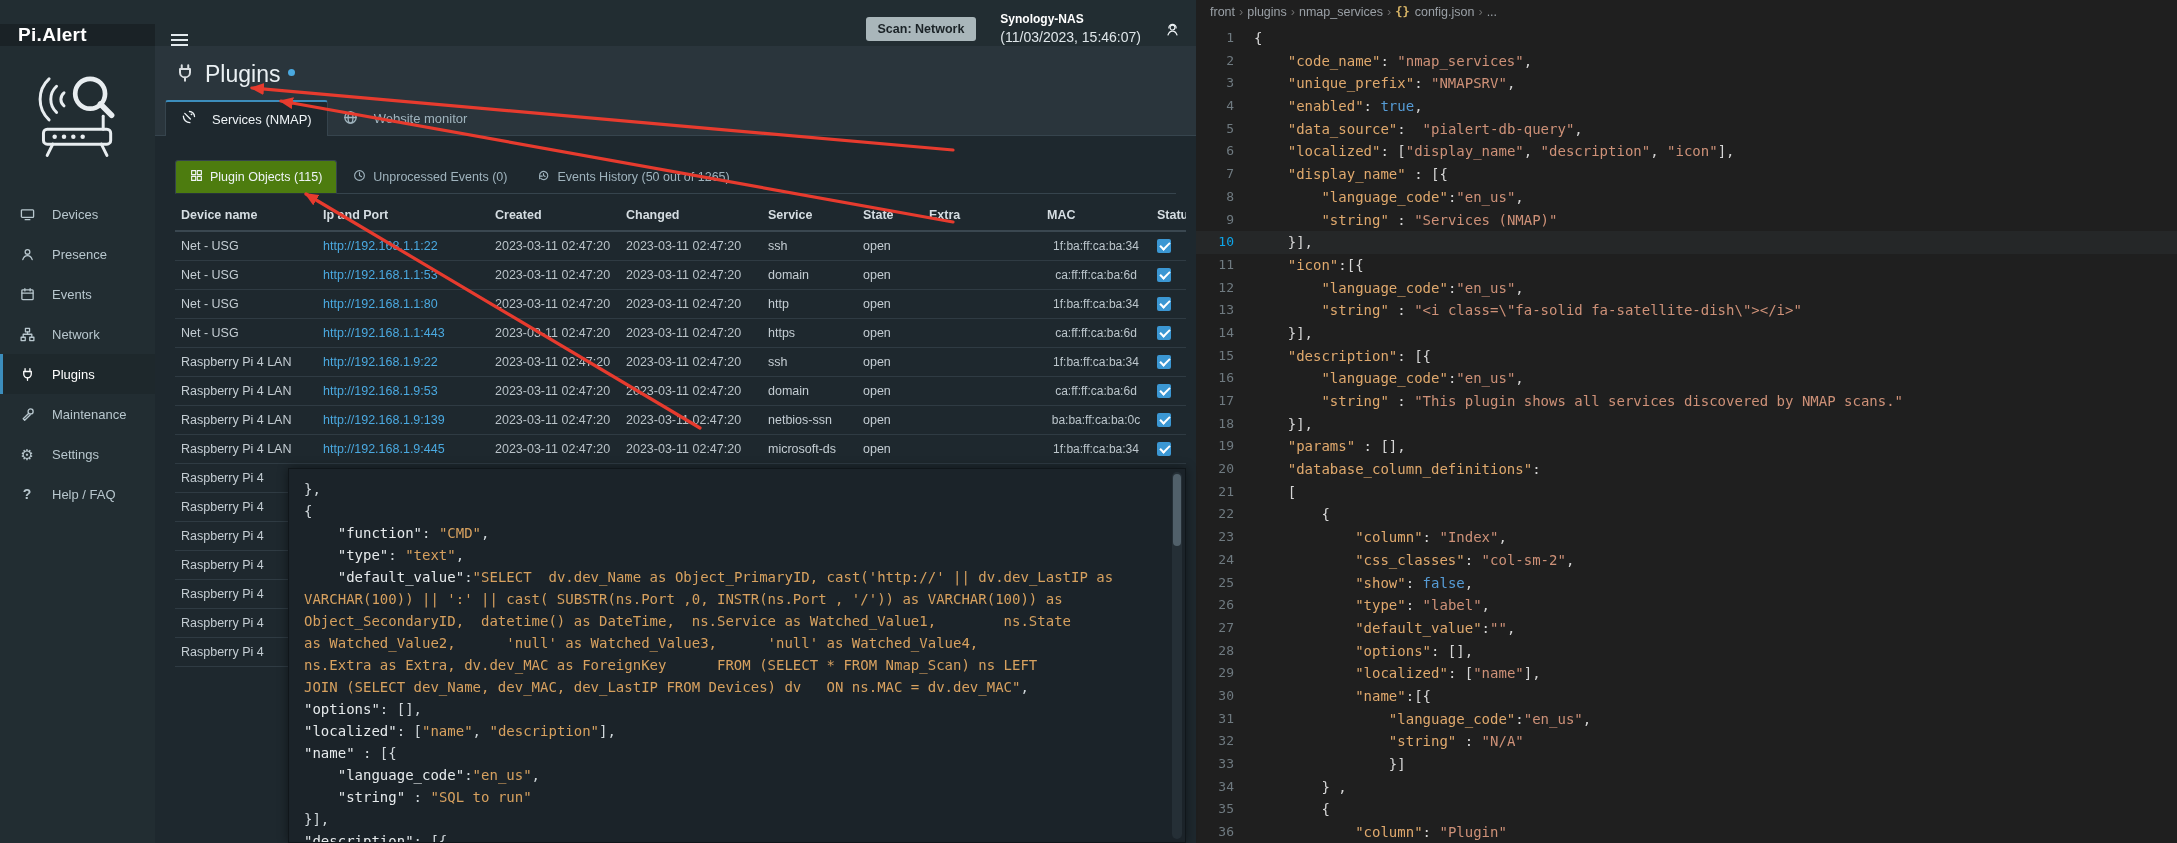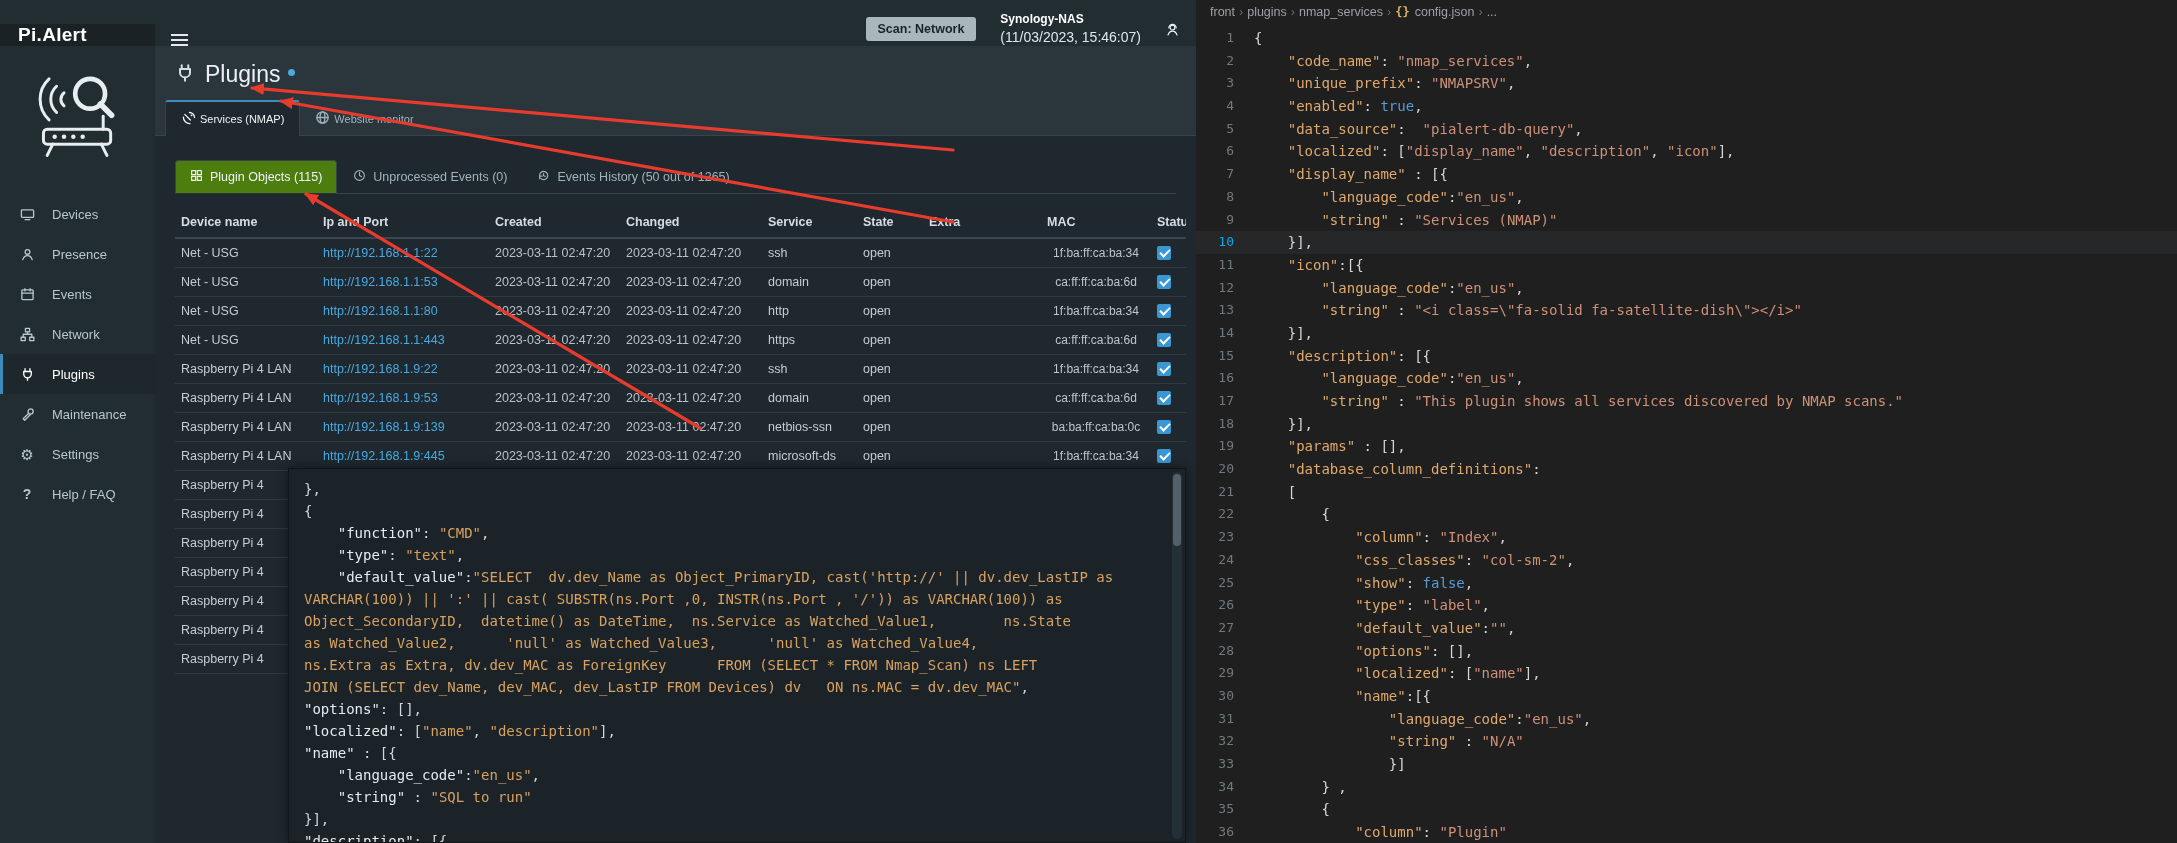--- a/index.html
+++ b/index.html
@@ -36,30 +36,30 @@
   .uicon.qm{font-weight:bold;font-size:14px}
 
   .content{position:absolute;left:155px;top:46px;width:1041px;bottom:0;background:#2a353c;display:flex;flex-direction:column}
   .page-head{display:flex;align-items:center;gap:10px;padding:15px 0 11px 20px}
   .page-head .ic svg{width:20px;height:20px}
   .page-head .ic svg *{stroke-width:1.6}
   .page-head h1{font-size:23px;font-weight:500;color:#eaf0f3}
   .title-dot{width:7px;height:7px;border-radius:50%;background:#4aa9e0;align-self:flex-start;margin:8px 0 0 -2px;cursor:pointer}
 
   .tabs{display:flex;align-items:flex-end;padding-left:10px;height:36px}
-  .tab{display:flex;align-items:center;gap:4px;padding:0 15px;height:33px;font-size:11px;color:#9fb3bd;cursor:pointer;position:relative;z-index:2}
+  .tab{display:flex;align-items:center;gap:16px;padding:0 15px;height:33px;font-size:13px;color:#9fb3bd;cursor:pointer;position:relative;z-index:2}
   .tab.active{background:#1e282e;color:#eef3f6;border:1px solid #36444d;border-bottom:none;border-top:2px solid #3c8dbc;border-radius:3px 3px 0 0;height:36px;margin-bottom:-1px}
 
   .panel{flex:1;background:#1e282e;border-top:1px solid #36444d;padding:24px 20px 0;position:relative}
   .subtabs{display:flex;gap:2px;border-bottom:1px solid #36444d}
   .stab{display:flex;align-items:center;gap:7px;padding:8px 14px;font-size:12.5px;color:#9fb3bd;cursor:pointer;margin-bottom:-1px}
   .stab.active{background:#4d7c0f;color:#eef3f6;border:1px solid #36444d;border-bottom:1px solid #27333b;border-radius:3px 3px 0 0}
   .stab .ic svg{width:13px;height:13px}
 
-  table.objtable{table-layout:fixed;width:1011px;border-collapse:collapse;margin-top:13px;font-size:12.5px}
+  table.objtable{table-layout:fixed;width:1011px;border-collapse:collapse;margin-top:6px;font-size:12.5px}
   .objtable th{text-align:left;padding:8px 6px;color:#d5dde2;font-weight:700;border-bottom:2px solid #3a4750;overflow:hidden;white-space:nowrap;cursor:pointer}
   .objtable td{padding:6px 6px;border-bottom:1px solid #2f3b43;color:#c4cdd3;overflow:hidden;white-space:nowrap;height:29px}
   .objtable th:nth-child(1){width:142px}.objtable th:nth-child(2){width:172px}
   .objtable th:nth-child(3){width:131px}.objtable th:nth-child(4){width:142px}
   .objtable th:nth-child(5){width:95px}.objtable th:nth-child(6){width:66px}
   .objtable th:nth-child(7){width:118px}.objtable th:nth-child(8){width:110px;text-align:left}
   .objtable th:nth-child(9){width:35px}
   .objtable td.mac{text-align:center;font-size:12px;color:#bcc6cc}
   .objtable td.dt{color:#b9c2c8}
   .objtable a{color:#4aa9e0;text-decoration:none;cursor:pointer}

